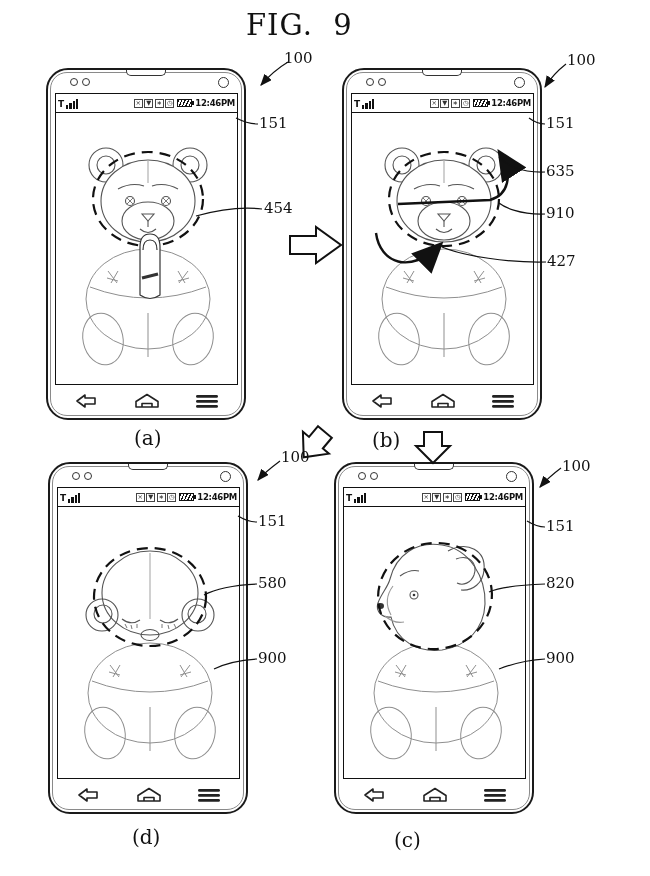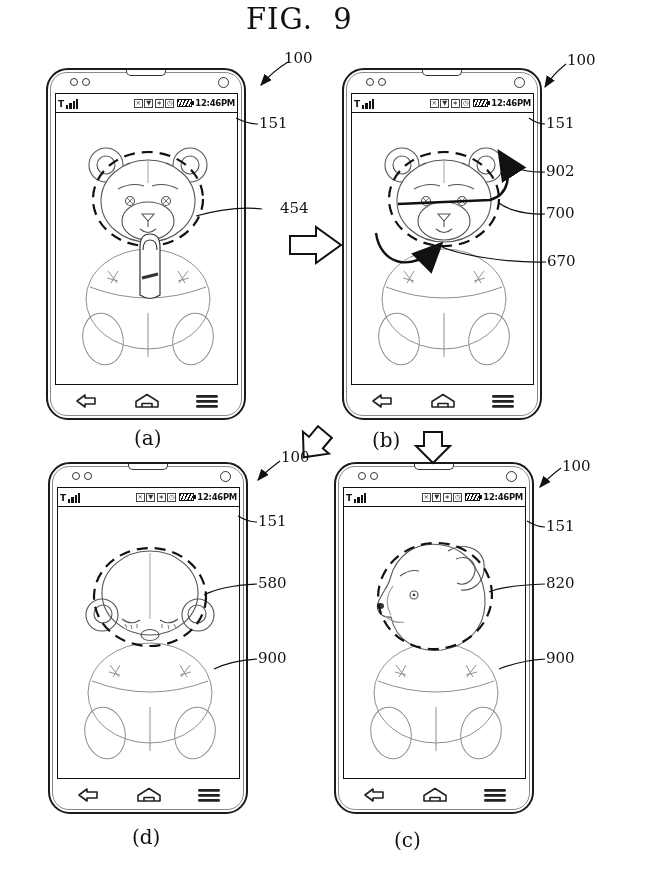--- a/index.html
+++ b/index.html
@@ -1,19 +1,19 @@
 <!DOCTYPE html>
 <html><head>
 <meta charset="utf-8">
 <style>
   html,body{margin:0;padding:0;}
   body{width:650px;height:876px;position:relative;background:#fff;
        font-family:"DejaVu Serif",serif;color:#111;overflow:hidden;}
 
-  .title{position:absolute;left:246px;top:2px;font-size:29px;letter-spacing:1px;
+  .title{position:absolute;left:246px;top:8px;font-size:29px;letter-spacing:1px;
          white-space:pre;color:#111;}
 
   
   .phone{position:absolute;width:200px;height:352px;border:2.5px solid #1a1a1a;
          border-radius:22px;background:#fff;box-sizing:border-box;}
   .phone::before{content:"";position:absolute;inset:2px;border:1px solid #8a8a8a;
                  border-radius:17px;pointer-events:none;}
   .dot{position:absolute;width:6px;height:6px;border:1.1px solid #333;
        border-radius:50%;top:8px;background:#fff;z-index:2;}
   .d1{left:22px}.d2{left:34px}
@@ -394,27 +394,27 @@
     <polygon points="290,236 316,236 316,227 341,245 316,263 316,254 290,254"></polygon>
     <polygon points="424,432 442,432 442,446 450,446 433,463 416,446 424,446"></polygon>
     <g transform="translate(314,445) rotate(40)">
       <polygon points="-9,-17 9,-17 9,-3 17,-3 0,16 -17,-3 -9,-3"></polygon>
     </g>
   </g>
 </svg>
 
 <div class="ref" style="left:284px;top:49px;">100</div>
 <div class="ref" style="left:259px;top:114px;">151</div>
-<div class="ref" style="left:264px;top:199px;margin-left:16px;">454</div>
+<div class="ref" style="left:264px;top:199px;">454</div>
 
 <div class="ref" style="left:567px;top:51px;">100</div>
 <div class="ref" style="left:546px;top:114px;">151</div>
-<div class="ref" style="left:546px;top:162px;">902</div>
-<div class="ref" style="left:546px;top:204px;">700</div>
-<div class="ref" style="left:547px;top:252px;">670</div>
+<div class="ref" style="left:546px;top:162px;">635</div>
+<div class="ref" style="left:546px;top:204px;">910</div>
+<div class="ref" style="left:547px;top:252px;">427</div>
 
 <div class="ref" style="left:281px;top:448px;">100</div>
 <div class="ref" style="left:258px;top:512px;">151</div>
 <div class="ref" style="left:258px;top:574px;">580</div>
 <div class="ref" style="left:258px;top:649px;">900</div>
 
 <div class="ref" style="left:562px;top:457px;">100</div>
 <div class="ref" style="left:546px;top:517px;">151</div>
 <div class="ref" style="left:546px;top:574px;">820</div>
 <div class="ref" style="left:546px;top:649px;">900</div>

